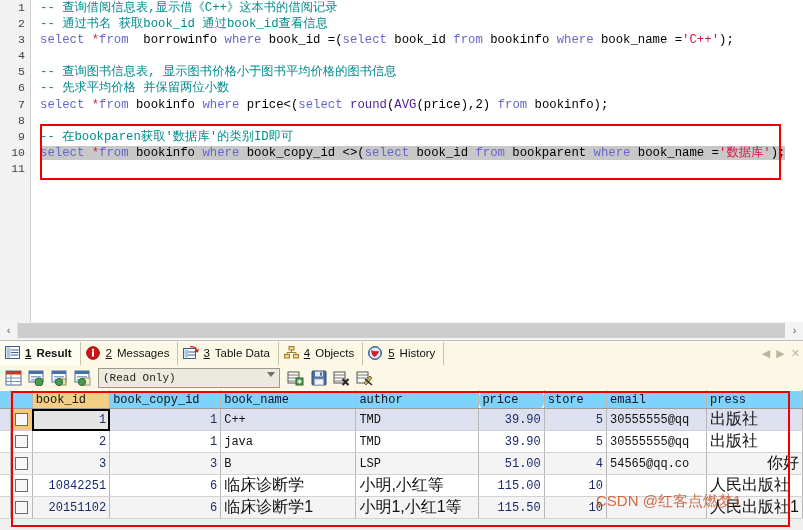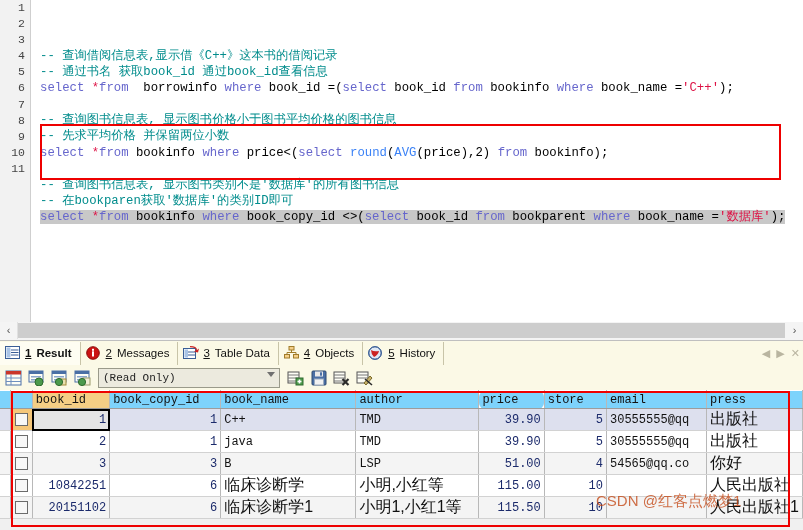--- a/index.html
+++ b/index.html
@@ -48,34 +48,33 @@
     font-family: "Liberation Mono", monospace;
     font-size: 11.5px;
     color: #444444;
   }
   .code-area {
     position: absolute;
     left: 31px; top: 0;
     width: 772px;
     height: 322px;
     background: #ffffff;
-    margin-top: 48px;
   }
   .code-line {
     height: 16.1px;
     line-height: 16.1px;
     white-space: pre;
     font-family: "Liberation Mono", monospace;
     font-size: 12.3px;
     padding-left: 9px;
     letter-spacing: 0px;
   }
   .tok-comment { color: #008c8c; }
   .tok-kw      { color: #6666cc; }
-  .tok-fn      { color: #3b82f6; }
+  .tok-fn      { color: #4c1d95; }
   .tok-plain   { color: #000000; }
   .tok-str     { color: #dd1144; }
   .sel { background: #c8c8c8; }
 
   .red-box {
     position: absolute;
     left: 40px;
     top: 124px;
     width: 741px;
     height: 56px;
@@ -301,21 +300,20 @@
       </div>
     <div class="code-area" id="codeArea">
         <div class="code-line"><span class="tok-comment">-- 查询借阅信息表,显示借《C++》这本书的借阅记录</span></div>
         <div class="code-line"><span class="tok-comment">-- 通过书名 获取book_id 通过book_id查看信息</span></div>
         <div class="code-line"><span class="tok-kw">select </span><span class="tok-str">*</span><span class="tok-kw">from</span><span class="tok-plain">  borrowinfo </span><span class="tok-kw">where</span><span class="tok-plain"> book_id =(</span><span class="tok-kw">select</span><span class="tok-plain"> book_id </span><span class="tok-kw">from</span><span class="tok-plain"> bookinfo </span><span class="tok-kw">where</span><span class="tok-plain"> book_name =</span><span class="tok-str">'C++'</span><span class="tok-plain">);</span></div>
         <div class="code-line">&nbsp;</div>
         <div class="code-line"><span class="tok-comment">-- 查询图书信息表, 显示图书价格小于图书平均价格的图书信息</span></div>
         <div class="code-line"><span class="tok-comment">-- 先求平均价格 并保留两位小数</span></div>
         <div class="code-line"><span class="tok-kw">select </span><span class="tok-str">*</span><span class="tok-kw">from</span><span class="tok-plain"> bookinfo </span><span class="tok-kw">where</span><span class="tok-plain"> price&lt;(</span><span class="tok-kw">select</span><span class="tok-plain"> </span><span class="tok-fn">round</span><span class="tok-plain">(</span><span class="tok-fn">AVG</span><span class="tok-plain">(price),2) </span><span class="tok-kw">from</span><span class="tok-plain"> bookinfo);</span></div>
         <div class="code-line">&nbsp;</div>
-        <div class="code-line"><span class="tok-comment">-- 查询图书信息表, 显示图书类别不是'数据库'的所有图书信息</span></div>
         <div class="code-line"><span class="tok-comment">-- 在bookparen获取'数据库'的类别ID即可</span></div>
         <div class="code-line"><span class="tok-kw sel">select </span><span class="tok-str sel">*</span><span class="tok-kw sel">from</span><span class="tok-plain sel"> bookinfo </span><span class="tok-kw sel">where</span><span class="tok-plain sel"> book_copy_id &lt;&gt;(</span><span class="tok-kw sel">select</span><span class="tok-plain sel"> book_id </span><span class="tok-kw sel">from</span><span class="tok-plain sel"> bookparent </span><span class="tok-kw sel">where</span><span class="tok-plain sel"> book_name =</span><span class="tok-str sel">'数据库'</span><span class="tok-plain sel">);</span></div>
       </div>
     <div class="red-box"></div>
   </div>
 
   <div class="h-scroll">
     <div class="arrow left">‹</div>
     <div class="track"></div>
     <div class="arrow right">›</div>
@@ -509,21 +507,21 @@
           <tr class="r-odd">
             <td class="cb-col"></td>
             <td class="rowhead"><span class="box"></span></td>
             <td class="num" style="width: 84px;">3</td>
             <td class="num" style="width: 120px;">3</td>
             <td class="txt" style="width: 155px;">B</td>
             <td class="txt" style="width: 130px;">LSP</td>
             <td class="num" style="width: 73px;">51.00</td>
             <td class="num" style="width: 72px;">4</td>
             <td class="txt" style="width: 107px;">54565@qq.co</td>
-            <td class="txt cn" style="width: 77px;">你好</td>
+            <td class="txt cn" style="width: 77px; text-align: right;">你好</td>
           </tr>
           <tr class="r-even">
             <td class="cb-col"></td>
             <td class="rowhead"><span class="box"></span></td>
             <td class="num" style="width: 84px;">10842251</td>
             <td class="num" style="width: 120px;">6</td>
             <td class="txt cn" style="width: 155px;">临床诊断学</td>
             <td class="txt cn" style="width: 130px;">小明,小红等</td>
             <td class="num" style="width: 73px;">115.00</td>
             <td class="num" style="width: 72px;">10</td>

